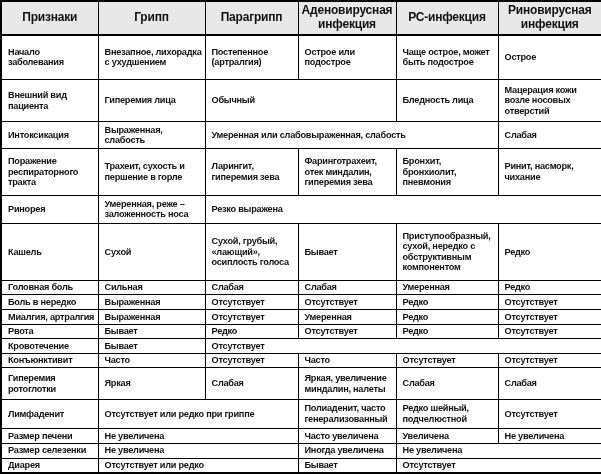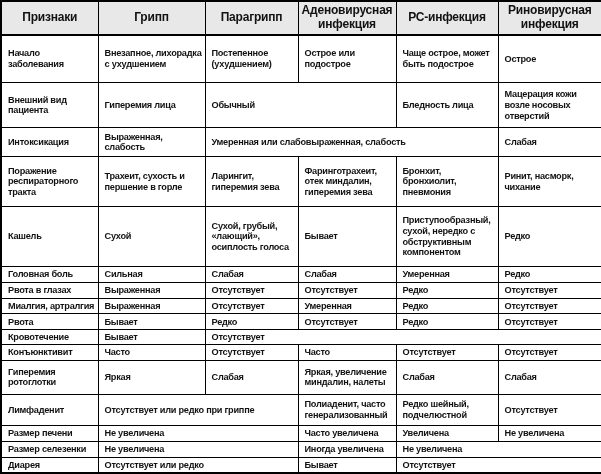--- a/index.html
+++ b/index.html
@@ -57,21 +57,21 @@
         <th>Парагрипп</th>
         <th>Аденовирусная инфекция</th>
         <th>РС-инфекция</th>
         <th>Риновирусная инфекция</th>
       </tr>
   </thead>
   <tbody>
       <tr style="height: 43px;">
         <td class="feat">Начало заболевания</td>
         <td>Внезапное, лихорадка с ухудшением</td>
-        <td>Постепенное (ухудшением)</td>
+        <td>Постепенное (артралгия)</td>
         <td>Острое или подострое</td>
         <td>Чаще острое, может быть подострое</td>
         <td>Острое</td>
       </tr>
       <tr style="height: 40px;">
         <td class="feat">Внешний вид пациента</td>
         <td>Гиперемия лица</td>
         <td colspan="2" class="c">Обычный</td>
         <td>Бледность лица</td>
         <td>Мацерация кожи возле носовых отверстий</td>
@@ -83,38 +83,43 @@
         <td>Слабая</td>
       </tr>
       <tr style="height: 44px;">
         <td class="feat">Поражение респираторного тракта</td>
         <td>Трахеит, сухость и першение в горле</td>
         <td>Ларингит, гиперемия зева</td>
         <td>Фаринготрахеит, отек миндалин, гиперемия зева</td>
         <td>Бронхит, бронхиолит, пневмония</td>
         <td>Ринит, насморк, чихание</td>
       </tr>
+      <tr style="height: 27px;">
+        <td class="feat">Ринорея</td>
+        <td>Умеренная, реже – заложенность носа</td>
+        <td colspan="4" class="c">Резко выражена</td>
+      </tr>
       <tr style="height: 54px;">
         <td class="feat">Кашель</td>
         <td>Сухой</td>
         <td>Сухой, грубый, «лающий», осиплость голоса</td>
         <td>Бывает</td>
         <td>Приступообразный, сухой, нередко с обструктивным компонентом</td>
         <td>Редко</td>
       </tr>
       <tr style="height: 14px;">
         <td class="feat">Головная боль</td>
         <td>Сильная</td>
         <td>Слабая</td>
         <td>Слабая</td>
         <td>Умеренная</td>
         <td>Редко</td>
       </tr>
       <tr style="height: 14px;">
-        <td class="feat">Рвота в глазах</td>
+        <td class="feat">Боль в нередко</td>
         <td>Выраженная</td>
         <td>Отсутствует</td>
         <td>Отсутствует</td>
         <td>Редко</td>
         <td>Отсутствует</td>
       </tr>
       <tr style="height: 14px;">
         <td class="feat">Миалгия, артралгия</td>
         <td>Выраженная</td>
         <td>Отсутствует</td>

